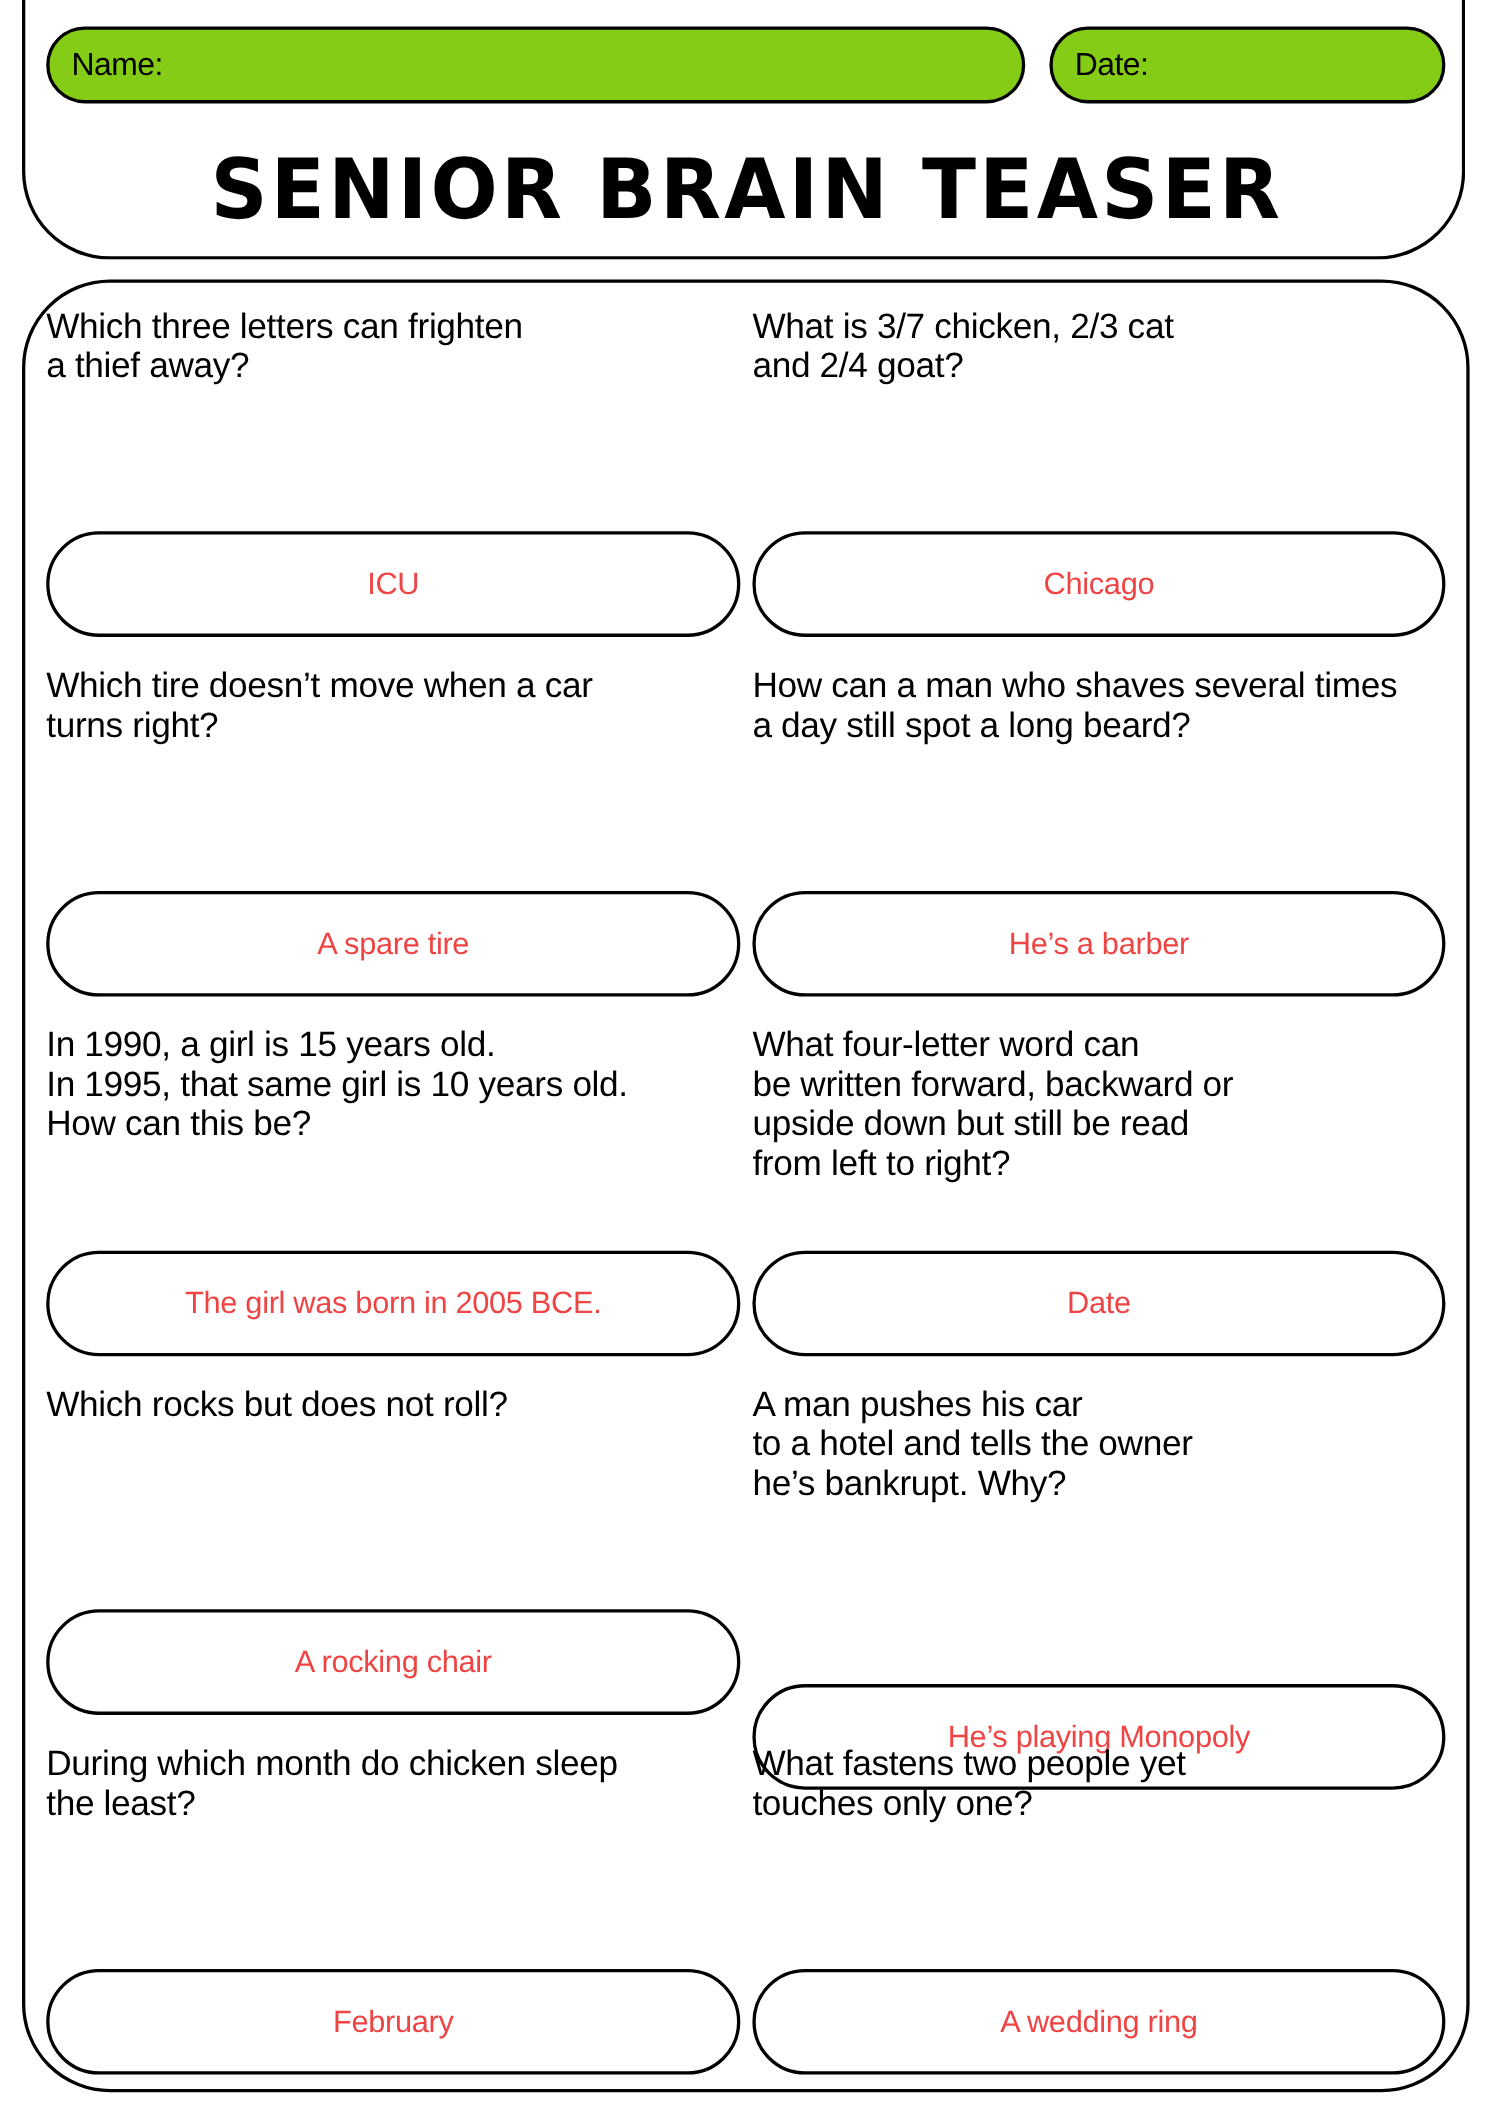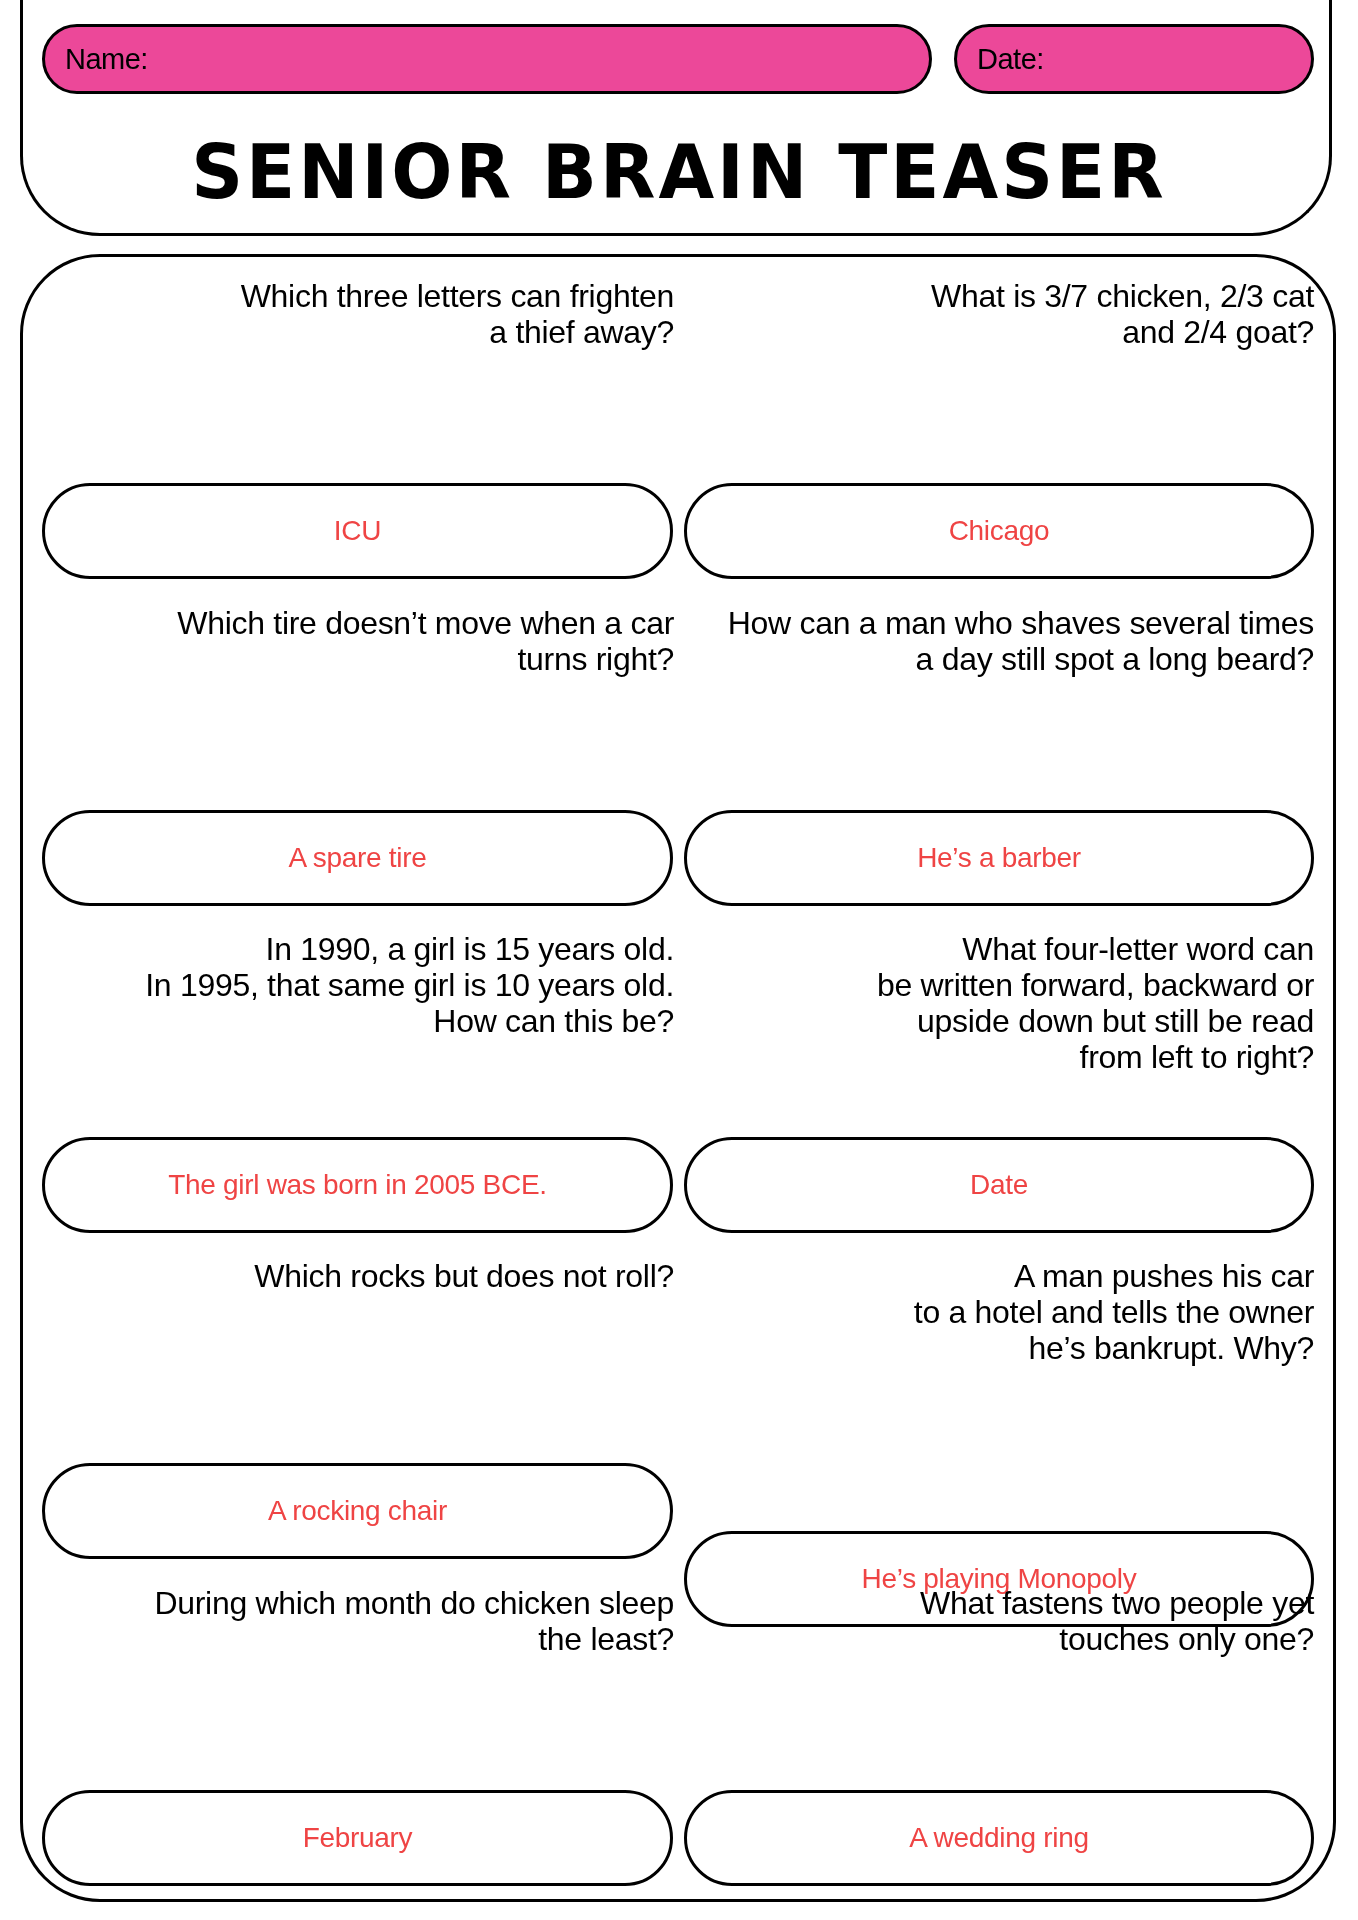--- a/index.html
+++ b/index.html
@@ -6,39 +6,39 @@
   body { width: 1358px; height: 1920px; position: relative; overflow: hidden;
          font-family: "Liberation Sans", "DejaVu Sans", sans-serif; color: #000; }
 
   .header-box {
     position: absolute; left: 20px; top: -40px; width: 1312px; height: 276px;
     border: 3px solid #000; border-top: none;
     border-radius: 0 0 80px 80px; box-sizing: border-box;
   }
   .field {
     position: absolute; top: 24px; height: 70px; border: 3px solid #000;
-    border-radius: 35px; box-sizing: border-box; background: #ec4899;
+    border-radius: 35px; box-sizing: border-box; background: #84cc16;
     display: flex; align-items: center; padding-left: 20px;
     font-size: 29px; letter-spacing: -0.5px;
   }
   .field.name { left: 42px; width: 890px; }
   .field.date { left: 954px; width: 360px; }
   .title {
     position: absolute; left: 0; width: 1358px; top: 130px; text-align: center;
     font-family: "DejaVu Sans", sans-serif; font-weight: bold; font-size: 72px;
     letter-spacing: 3px; line-height: 84px; transform: scaleY(1.05);
   }
 
   .main-box {
     position: absolute; left: 20px; top: 254px; width: 1316px; height: 1648px;
     border: 3px solid #000; border-radius: 80px; box-sizing: border-box;
   }
 
   .question {
-    position: absolute; text-align: right; font-size: 32px; line-height: 36px;
+    position: absolute; text-align: left; font-size: 32px; line-height: 36px;
     letter-spacing: -0.3px; white-space: pre-line;
   }
   .question.left { left: 42px; width: 632px; }
   .question.right { left: 684px; width: 630px; }
 
   .answer {
     position: absolute; height: 96px; border: 3px solid #000; border-radius: 48px;
     box-sizing: border-box; display: flex; align-items: center; justify-content: center;
     color: #ef4444; font-size: 28px; background: #fff; white-space: nowrap;
     letter-spacing: -0.3px;

